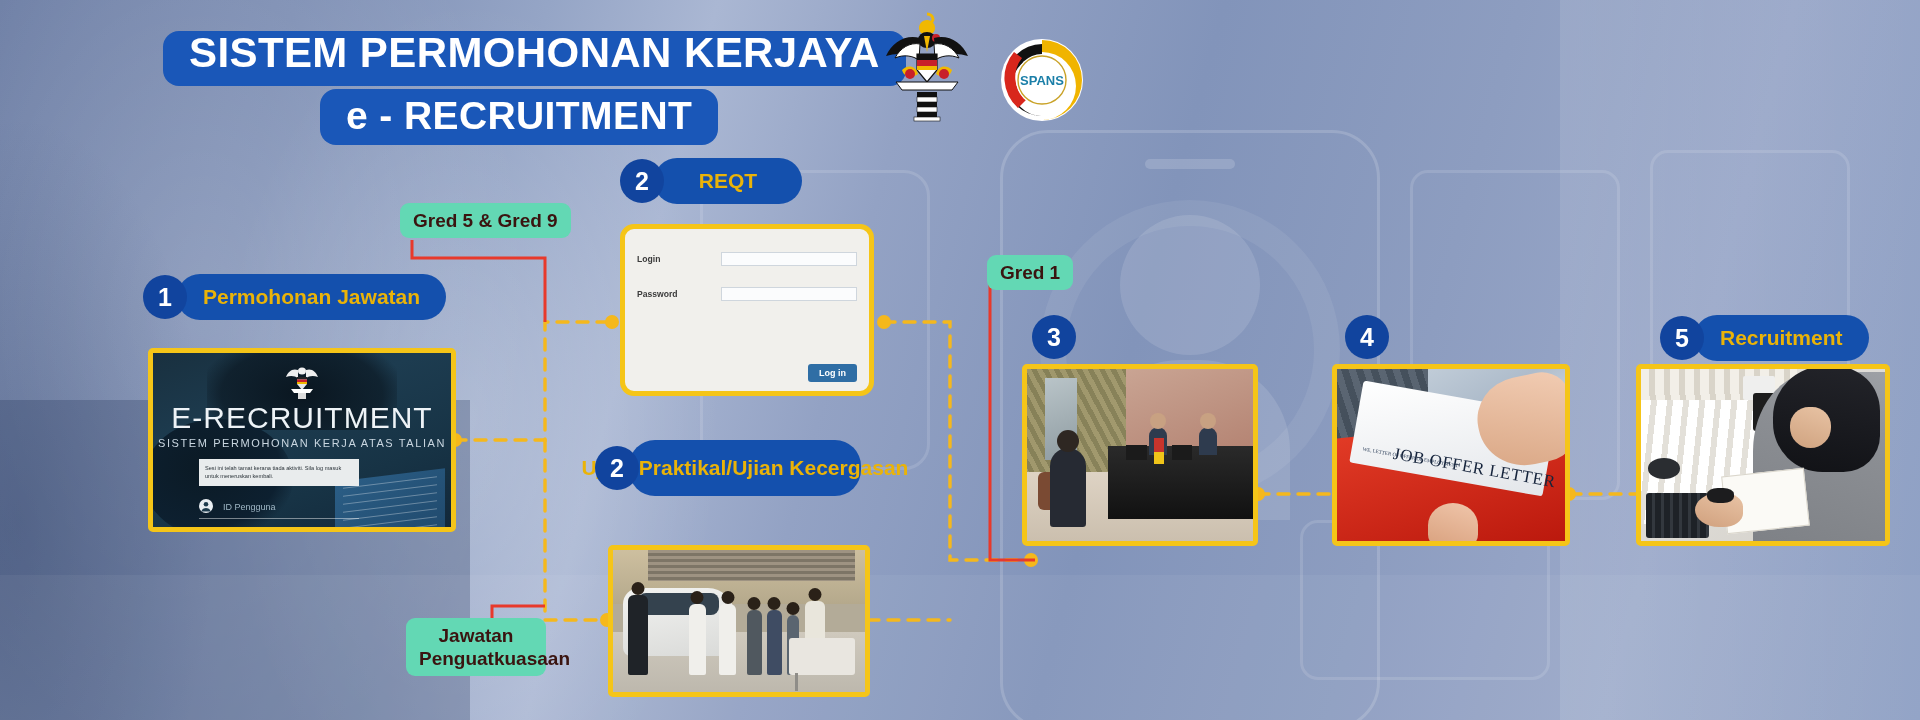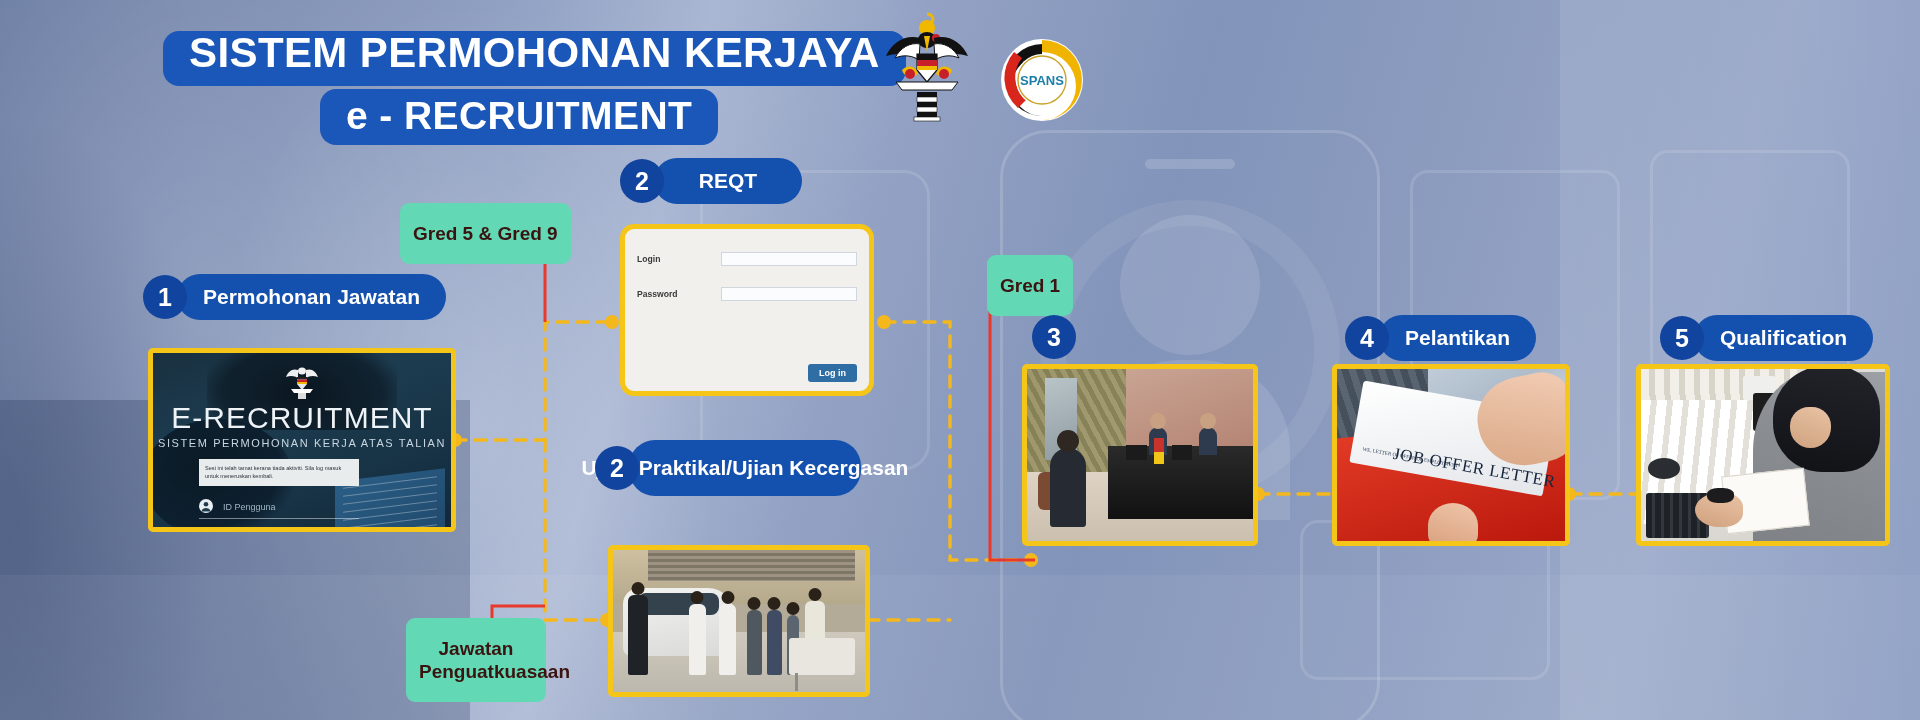--- a/index.html
+++ b/index.html
@@ -92,33 +92,33 @@
     white-space:nowrap;
   }
   .pill-num{
     width:44px; height:44px; border-radius:50%;
     background:#11449e; color:#fff;
     font-size:25px; font-weight:bold;
     display:flex; align-items:center; justify-content:center;
     position:relative; z-index:2;
   }
   .pill-txt{
-    background:#1450ad; color:#ffffff; border-radius:26px;
+    background:#1450ad; color:#eab308; border-radius:26px;
     font-size:21px; font-weight:bold;
     padding:10px 26px; margin-left:-10px;
     display:flex; align-items:center; justify-content:center;
     text-align:center; line-height:1.25;
   }
   .pill-2line .pill-txt{ padding:6px 26px; min-height:56px; }
 
   
   .chip{
     position:absolute; background:#63d8b4; color:#3a1410;
     border-radius:9px; font-size:19px; font-weight:bold;
-    padding:19px 13px; text-align:center; line-height:1.22;
+    padding:6px 13px; text-align:center; line-height:1.22;
     white-space:nowrap;
   }
   .chip.two{ white-space:normal; width:140px; }
 
   
   .card{
     position:absolute; border:5px solid #f5c518; border-radius:5px;
     overflow:hidden; background:#2c4a63;
   }
 
@@ -490,39 +490,38 @@
     <div class="iv-sit" style="left:54%;"></div>
     <div class="iv-lap" style="left:44%;"></div>
     <div class="iv-flag"></div>
     <div class="iv-sit" style="left:76%;"></div>
     <div class="iv-lap" style="left:64%;"></div>
   </div>
 </div>
 
 <div class="pill" style="left:1345px; top:315px;">
   <div class="pill-num">4</div>
-  <div class="pill-txt">Pelantikan</div>
 </div>
 
 <div class="card" style="left:1332px; top:364px; width:238px; height:182px;">
   <div class="ph">
     <div class="of-bg"></div>
     <div class="of-kb"></div>
     <div class="of-red"></div>
     <div class="of-paper"></div>
     <div class="of-sub">WE, LETTER OF OFFER OF EMPLOYMENT</div>
     <div class="of-ttl">JOB OFFER LETTER</div>
     <div class="of-hand"></div>
     <div class="of-thumb"></div>
   </div>
 </div>
 
 <div class="pill" style="left:1660px; top:315px;">
   <div class="pill-num">5</div>
-  <div class="pill-txt">Qualification</div>
+  <div class="pill-txt">Recruitment</div>
 </div>
 
 <div class="card" style="left:1636px; top:364px; width:254px; height:182px;">
   <div class="ph">
     <div class="sv-bg"></div>
     <div class="sv-shelf"></div>
     <div class="sv-papers"></div>
     <div class="sv-calc"></div>
     <div class="sv-phone"></div>
     <div class="sv-mouse"></div>

